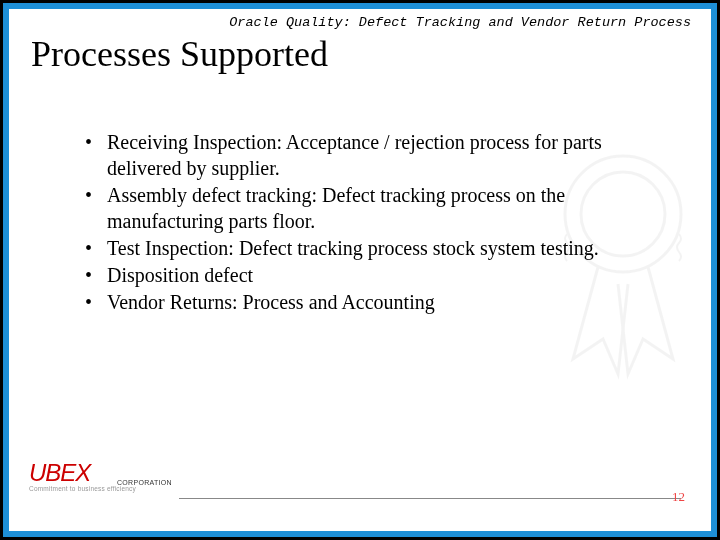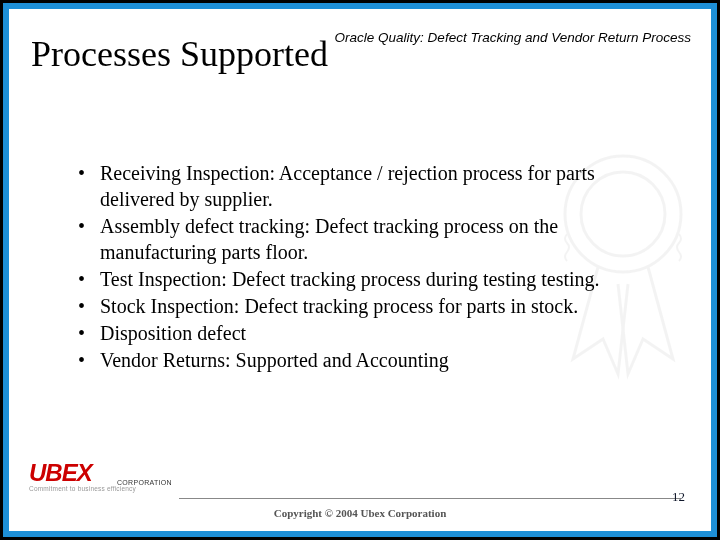--- a/index.html
+++ b/index.html
@@ -28,39 +28,37 @@
   }
   .header-subtitle {
     position: absolute;
     top: 6px;
     left: 0;
     right: 20px;
     text-align: right;
     font-style: italic;
     font-size: 13.5px;
     color: #000;
-    font-family: Liberation Sans, sans-serif;
-    margin-top: 15px;
+    font-family: Liberation Mono, monospace;
   }
   .page-title {
     position: absolute;
     top: 24px;
     left: 22px;
     font-size: 36px;
     font-weight: 400;
     color: #000;
     font-family: "Times New Roman", serif;
   }
   .bullet-list {
     position: absolute;
     top: 120px;
-    left: 63px;
+    left: 70px;
     right: 40px;
     list-style: none;
-    margin-top: 31px;
   }
   .bullet-list li {
     position: relative;
     padding-left: 28px;
     font-size: 20px;
     line-height: 1.3;
     color: #000;
     margin-bottom: 1px;
     font-family: "Times New Roman", serif;
   }
@@ -89,21 +87,21 @@
   }
   .logo {
     position: absolute;
     left: 0;
     bottom: 22px;
     width: 140px;
     height: 40px;
   }
   .logo-text {
     font-family: Arial, sans-serif;
-    font-weight: 700;
+    font-weight: 400;
     font-size: 24px;
     font-style: italic;
     color: #cc0000;
     letter-spacing: -1px;
   }
   .logo-sub {
     font-family: Arial, sans-serif;
     font-size: 6.5px;
     color: #999;
     letter-spacing: 0.2px;
@@ -135,21 +133,21 @@
     font-size: 11px;
     font-weight: bold;
     font-family: "Times New Roman", serif;
     color: #555;
   }
   .page-number {
     position: absolute;
     right: 6px;
     bottom: 16px;
     font-size: 13px;
-    color: #0f172a;
+    color: #ef4444;
     font-family: "Times New Roman", serif;
   }
 </style>
 </head>
 <body>
 
 <div class="outer-border"></div>
 <div class="inner-border"></div>
 
 <div class="content">
@@ -165,30 +163,28 @@
       <path d="M 14 95 Q 10 100 14 104 Q 18 108 14 113 Q 10 118 14 122" stroke-width="2"></path>
       <path d="M 126 95 Q 130 100 126 104 Q 122 108 126 113 Q 130 118 126 122" stroke-width="2"></path>
       <path d="M 45 128 L 20 220 L 50 200 L 65 235 L 75 145"></path>
       <path d="M 95 128 L 120 220 L 90 200 L 75 235 L 65 145"></path>
     </g>
   </svg>
 
   <ul class="bullet-list">
     <li>Receiving Inspection: Acceptance / rejection process for parts delivered by supplier.</li>
     <li>Assembly defect tracking: Defect tracking process on the manufacturing parts floor.</li>
-    <li>Test Inspection: Defect tracking process during testing testing.</li>
-    <li>Stock Inspection: Defect tracking process for parts in stock.</li>
+    <li>Test Inspection: Defect tracking process stock system testing.</li>
     <li>Disposition defect</li>
-    <li>Vendor Returns: Supported and Accounting</li>
+    <li>Vendor Returns: Process and Accounting</li>
   </ul>
 
   <div class="footer">
     <div class="logo">
       <div class="logo-text">UBEX</div>
       <div class="logo-corp">CORPORATION</div>
       <div class="logo-sub">Commitment to business efficiency</div>
     </div>
     <div class="footer-line"></div>
-    <div class="copyright">Copyright © 2004 Ubex Corporation</div>
     <div class="page-number">12</div>
   </div>
 
 </div>
 
 </body></html>

